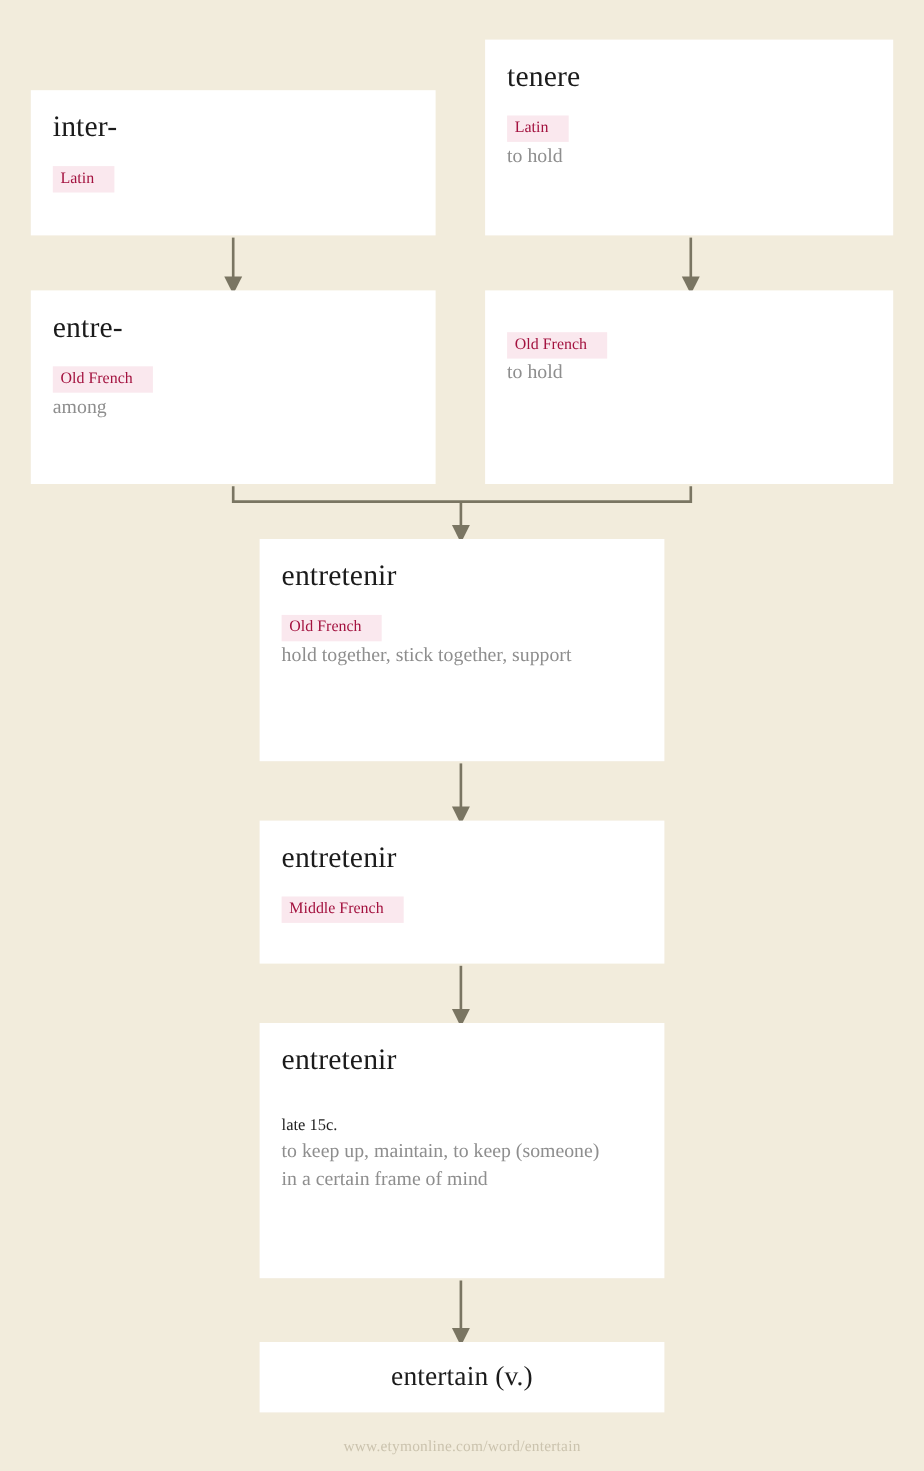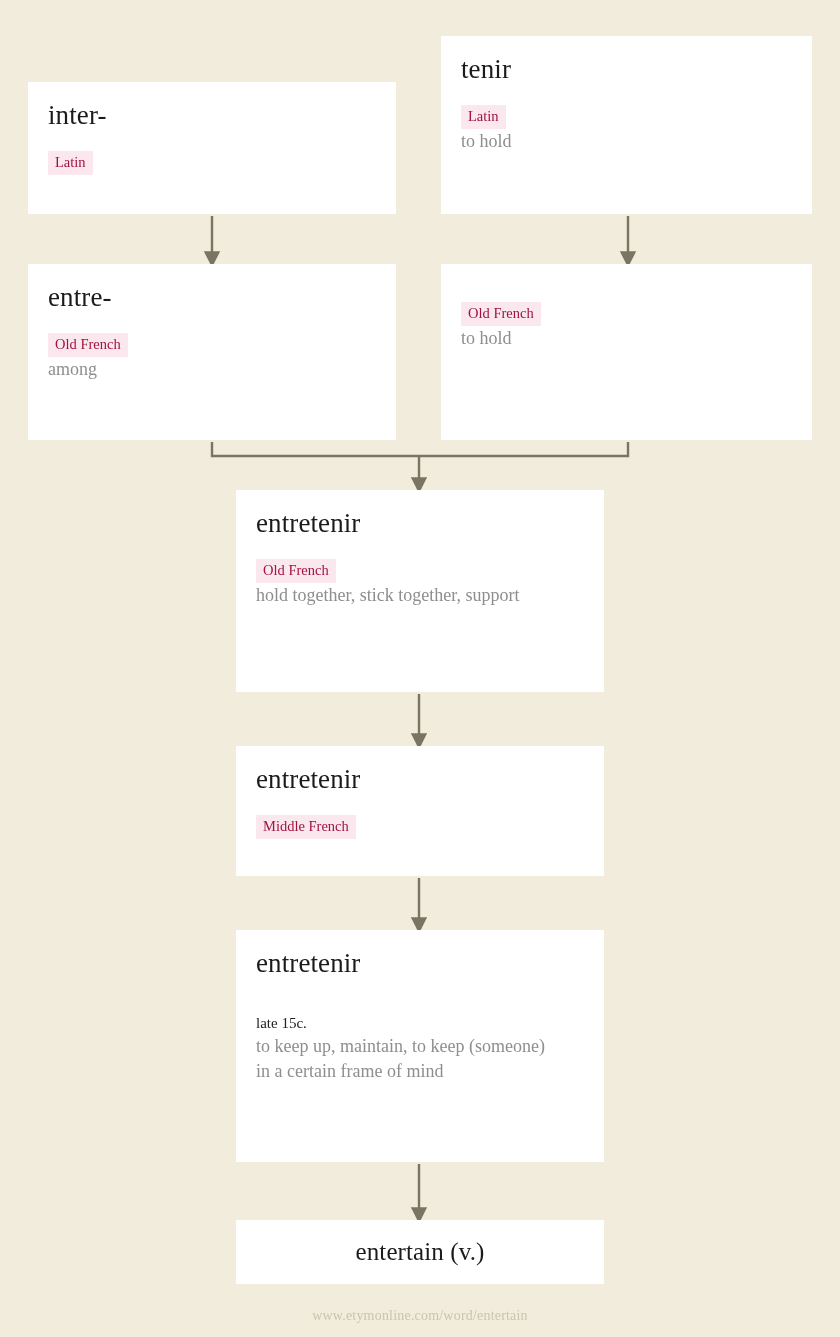--- a/index.html
+++ b/index.html
@@ -47,21 +47,21 @@
     font-weight: normal;
     letter-spacing: 0.1px;
   }
 
   .node-tag {
     display: inline-block;
     background: #fae8ee;
     color: #a3123f;
     font-size: 14.5px;
     line-height: 1.2;
-    padding: 3px 7px 4px 7px;
+    padding: 3px 18px 4px 7px;
     margin-top: 20px;
     white-space: nowrap;
   }
 
   .node-date {
     font-size: 15px;
     color: #222222;
     margin-top: 35px;
     line-height: 1.3;
   }
@@ -135,21 +135,21 @@
 
     <line x1="419" y1="1164" x2="419" y2="1214" stroke="#7a7562" stroke-width="2.4" marker-end="url(#arrowhead)"></line>
   </svg>
 
   <div class="node" id="node-inter">
     <div class="node-word">inter-</div>
     <span class="node-tag">Latin</span>
   </div>
 
   <div class="node" id="node-tenere">
-    <div class="node-word">tenir</div>
+    <div class="node-word">tenere</div>
     <span class="node-tag">Latin</span>
     <div class="node-gloss">to hold</div>
   </div>
 
   <div class="node" id="node-entre">
     <div class="node-word">entre-</div>
     <span class="node-tag">Old French</span>
     <div class="node-gloss">among</div>
   </div>
 

